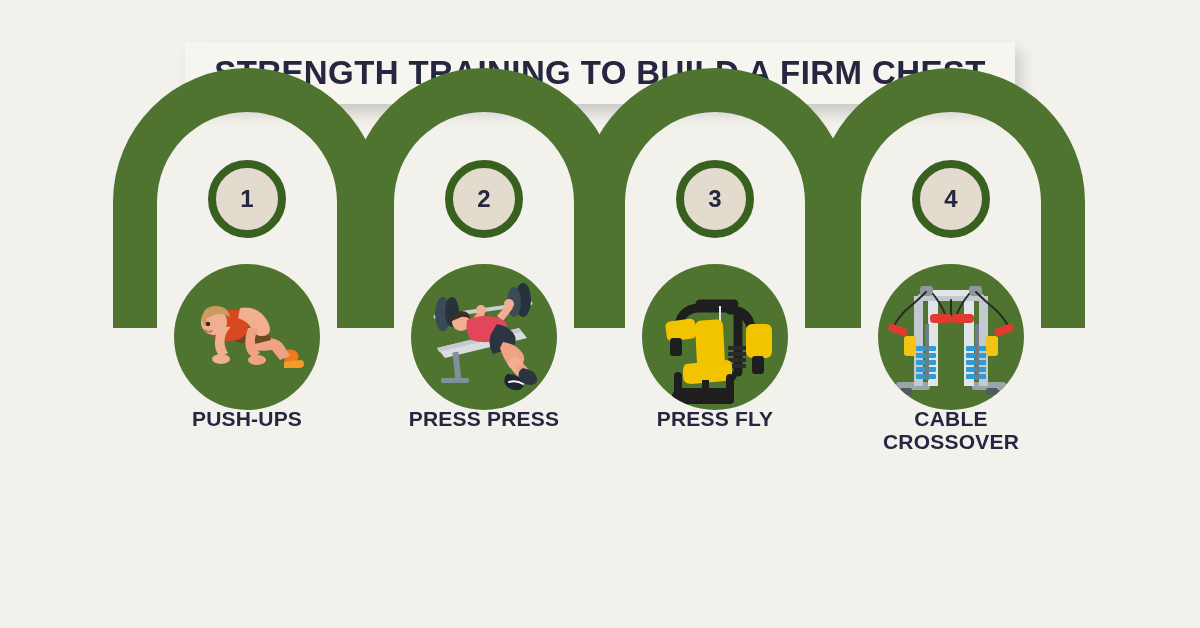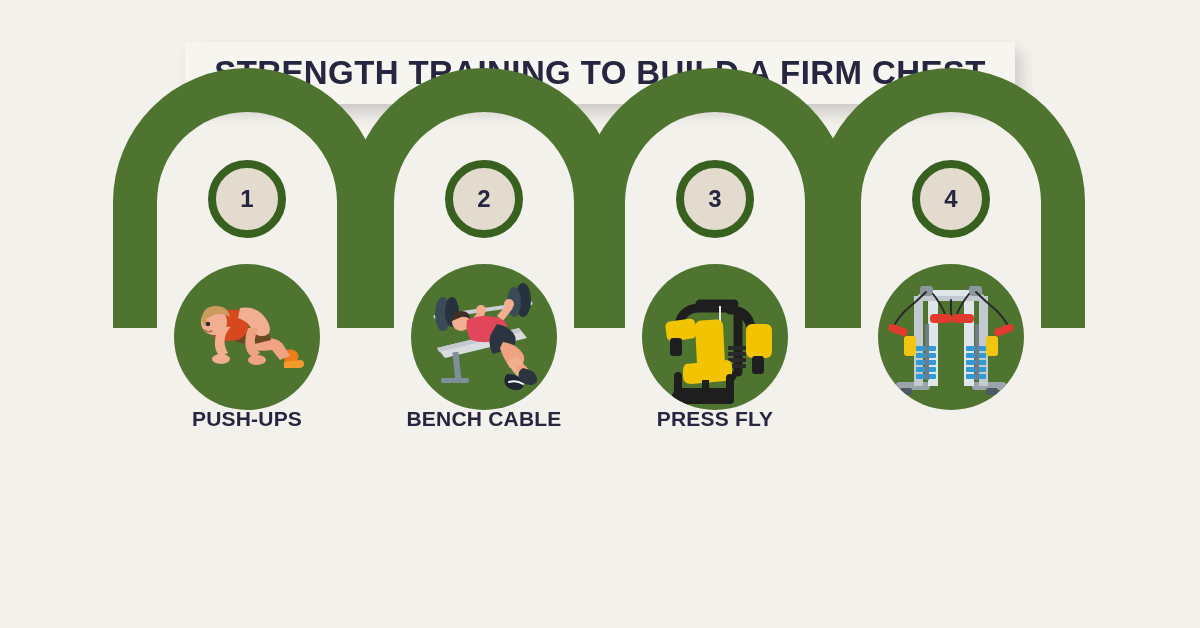--- a/index.html
+++ b/index.html
@@ -217,21 +217,21 @@
           <path d="M92,78 q14,2 20,12 q3,6 -1,10 l-12,4 q-8,-12 -10,-20 z" fill="#f0a383"></path>
 
           <path d="M104,92 q10,6 12,16 l-8,6 q-8,-8 -12,-16 z" fill="#f2ae90"></path>
           <path d="M112,100 q8,6 10,14 l-9,4 q-5,-8 -8,-14 z" fill="#f0a383"></path>
 
           <path d="M96,110 q12,0 16,8 q2,6 -4,8 q-10,1 -14,-6 q-2,-6 2,-10 z" fill="#1e2632"></path>
           <path d="M112,104 q12,2 14,10 q1,6 -6,7 q-9,0 -12,-7 q-2,-7 4,-10 z" fill="#2c3440"></path>
           <path d="M98,118 q8,-2 14,2" stroke="#f6f6f6" stroke-width="2" fill="none" stroke-linecap="round"></path>
         </svg>
       </div>
-      <div class="caption">BENCH CABLE</div>
+      <div class="caption">PRESS PRESS</div>
     </div>
 
     <div class="step step-3">
       <div class="badge">
         <span class="badge-num">3</span>
       </div>
       <div class="disc">
         <svg viewBox="0 0 146 146">
           <g stroke="#1e1e1e" fill="none" stroke-width="9" stroke-linecap="round" stroke-linejoin="round">
 
@@ -336,17 +336,19 @@
           </g>
 
           <rect x="52" y="50" width="22" height="9" rx="4" fill="#e03b2e"></rect>
           <rect x="74" y="50" width="22" height="9" rx="4" fill="#e03b2e"></rect>
 
           <rect x="10" y="62" width="20" height="8" rx="4" fill="#e03b2e" transform="rotate(20 20 66)"></rect>
           <rect x="116" y="62" width="20" height="8" rx="4" fill="#e03b2e" transform="rotate(-20 126 66)"></rect>
         </svg>
       </div>
       <div class="caption two-line">
+        <div>CABLE</div>
+        <div>CROSSOVER</div>
       </div>
     </div>
 
   </div>
 </div>
 
 </body></html>

